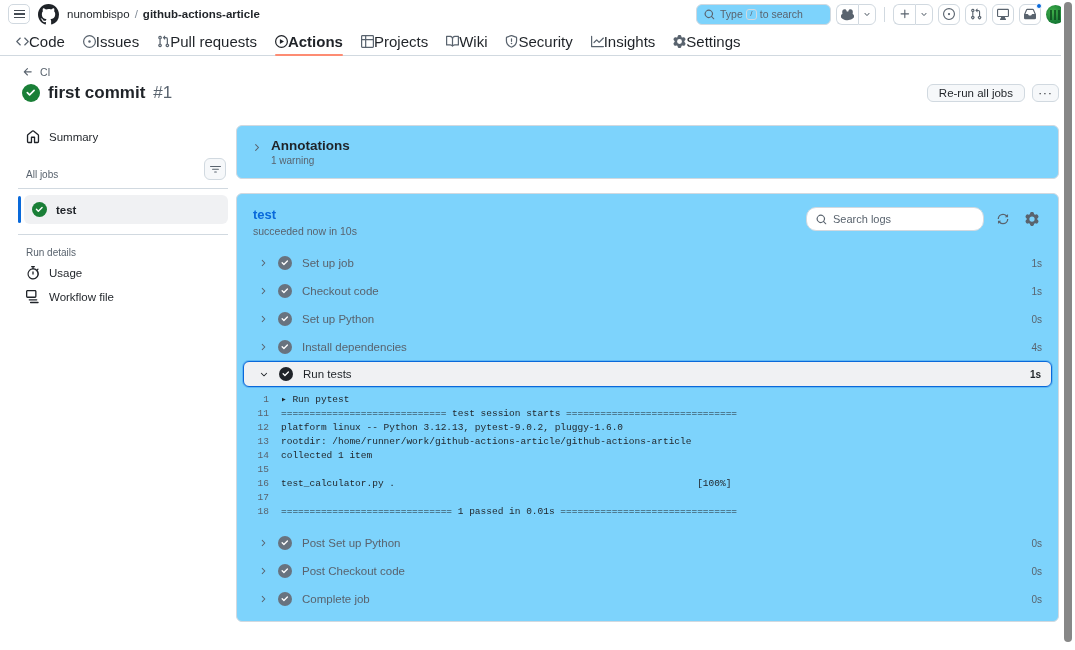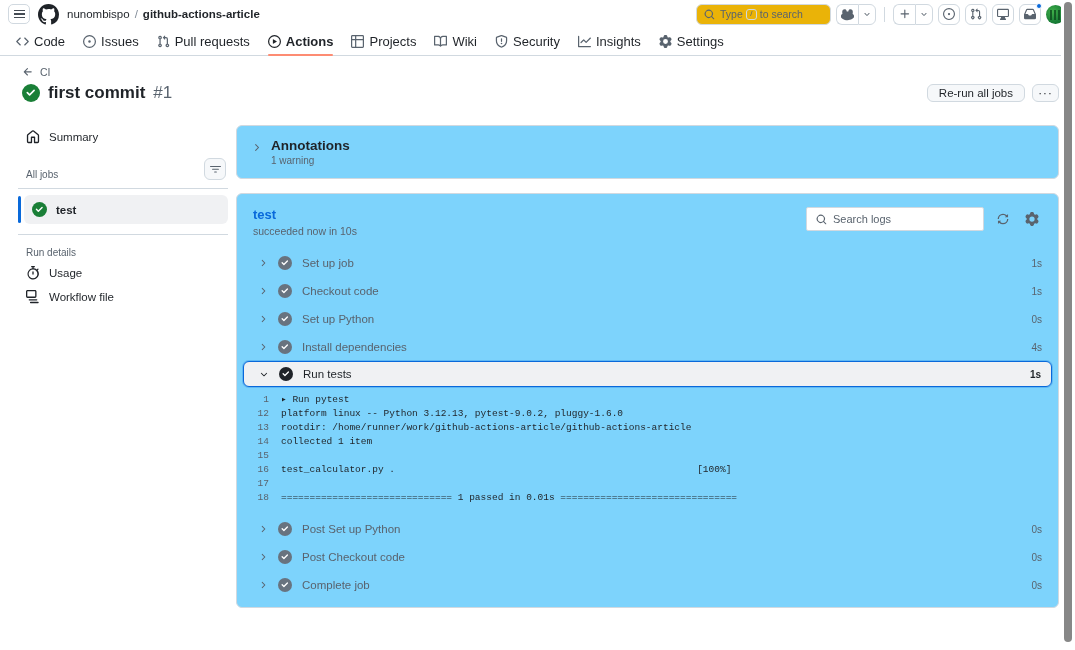--- a/index.html
+++ b/index.html
@@ -26,21 +26,21 @@
   .hamburger i { display: block; width: 11px; height: 1.3px; background: #454c54; }
   .gh-mark { width: 21px; height: 21px; flex: 0 0 auto; }
   .repo-path { display: flex; align-items: center; gap: 5px; font-size: 11.5px; white-space: nowrap; }
   .repo-sep { color: #818b98; }
   .repo-name { color: #1f2328; font-weight: bold; }
   .header-right { margin-left: auto; display: flex; align-items: center; gap: 5px; }
   .search-box {
     display: flex; align-items: center; gap: 5px;
     height: 21px; padding: 0 8px 0 7px;
     border: 1px solid #d1d9e0; border-radius: 6px;
-    background: #eab308; min-width: 135px;
+    background: #7dd3fc; min-width: 135px;
   }
   .search-box .ph { font-size: 10.5px; color: #59636e; display:flex; align-items:center; gap:3px; white-space: nowrap;}
   .slash-key {
     display: inline-flex; align-items: center; justify-content: center;
     border: 1px solid #d1d9e0; border-radius: 3px;
     font-size: 8px; color: #59636e; width: 11px; height: 11px; line-height: 1;
   }
   .icon-btn {
     height: 21px; min-width: 22px; padding: 0 4px;
     border: 1px solid #d1d9e0; border-radius: 6px; background: #fff;
@@ -65,22 +65,22 @@
     position: absolute; top: -2px; right: -2px; width: 6px; height: 6px;
     border-radius: 50%; background: #0969da; border: 1px solid #fff;
   }
 
   
   .repo-nav {
     height: 28px; display: flex; align-items: stretch; gap: 2px;
     padding: 0 8px; border-bottom: 1px solid #d1d9e0; background: #fff;
   }
   .nav-tab {
-    display: flex; align-items: center; gap: 5px;
-    padding: 0 8px; font-size: 13px; color: #1f2328;
+    display: flex; align-items: center; 
+    padding: 0 8px; font-size: 15px; color: #1f2328;
     position: relative; white-space: nowrap;
   }
   .nav-tab.active { font-weight: bold; }
   .nav-tab.active::after {
     content: ""; position: absolute; left: 8px; right: 8px; bottom: -1px;
     height: 2px; background: #fd8c73; border-radius: 6px;
   }
   .nav-tab svg { flex: 0 0 auto; }
 
   
@@ -150,21 +150,21 @@
   .job-panel-head {
     display: flex; align-items: flex-start;
     padding: 13px 16px 12px 16px;
   }
   .job-name { font-size: 13px; font-weight: bold; color: #0969da; }
   .job-status { font-size: 10.5px; color: #59636e; margin-top: 3px; }
   .job-head-right { margin-left: auto; display: flex; align-items: center; gap: 9px; }
   .logs-search {
     display: flex; align-items: center; gap: 6px;
     width: 178px; height: 24px; padding: 0 9px;
-    border: 1px solid #d1d9e0; border-radius: 2px; background: #fff;
+    border: 1px solid #d1d9e0; border-radius: 10px; background: #fff;
   }
   .logs-search .ph { font-size: 11px; color: #59636e; }
   .plain-icon-btn { width: 20px; height: 20px; display: flex; align-items: center; justify-content: center; }
 
   
   .steps { padding: 0 2px 8px 2px; }
   .step {
     display: flex; align-items: center; gap: 10px;
     height: 28px; padding: 0 10px 0 14px;
     font-size: 11.5px; color: #59636e;
@@ -529,20 +529,24 @@
             <span class="label">Run tests</span>
             <span class="dur">1s</span>
           </div>
 
           <div class="log-block">
             <div class="log-line">
               <span class="log-num">1</span>
               <span class="log-text">▸ Run pytest</span>
             </div>
             <div class="log-line">
+              <span class="log-num">11</span>
+              <span class="log-text">============================= test session starts ==============================</span>
+            </div>
+            <div class="log-line">
               <span class="log-num">12</span>
               <span class="log-text">platform linux -- Python 3.12.13, pytest-9.0.2, pluggy-1.6.0</span>
             </div>
             <div class="log-line">
               <span class="log-num">13</span>
               <span class="log-text">rootdir: /home/runner/work/github-actions-article/github-actions-article</span>
             </div>
             <div class="log-line">
               <span class="log-num">14</span>
               <span class="log-text">collected 1 item</span>

